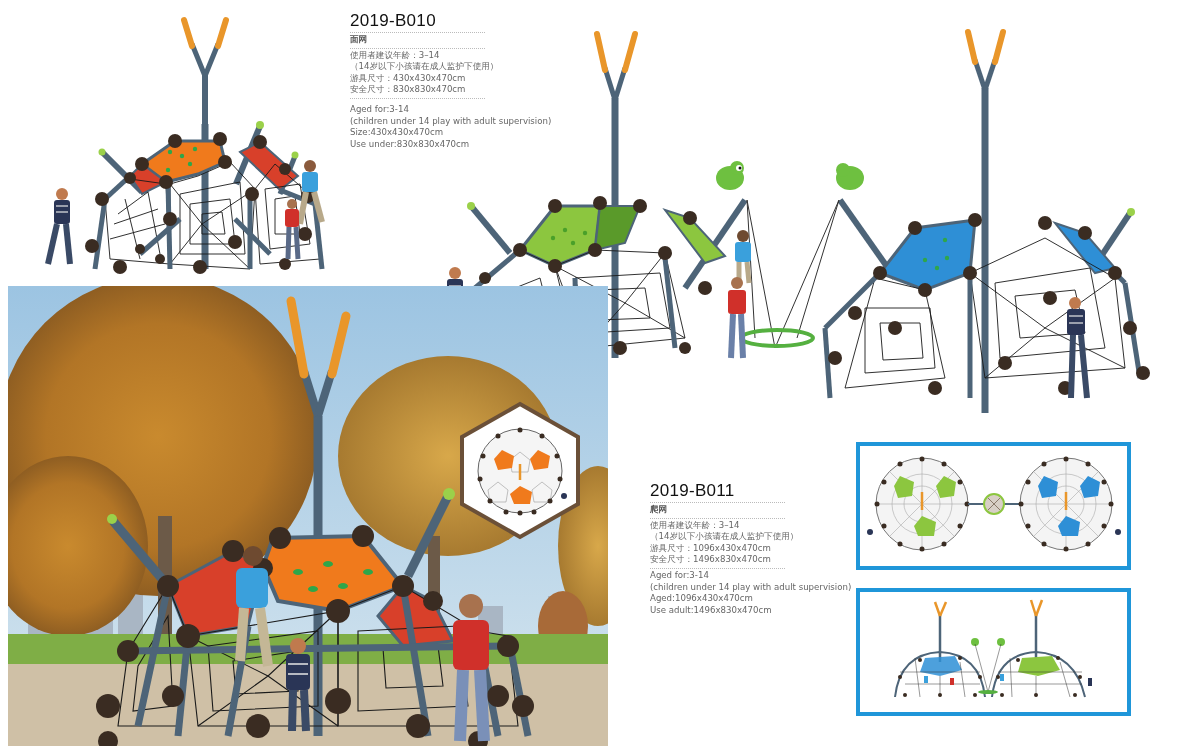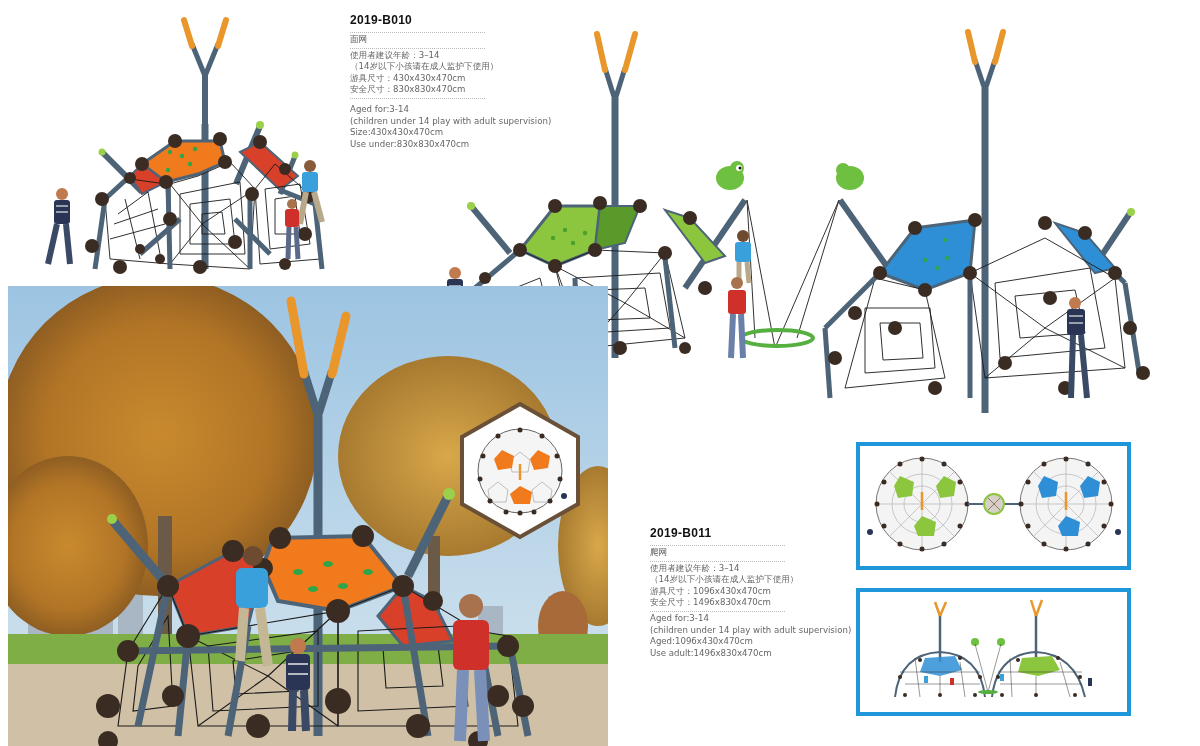--- a/index.html
+++ b/index.html
@@ -1,23 +1,23 @@
 <!DOCTYPE html>
 <html><head>
   <meta charset="utf-8">
   <style>
     * { box-sizing: border-box; margin: 0; padding: 0; }
     html, body { width: 1200px; height: 746px; overflow: hidden; background: #ffffff; }
     body { position: relative; font-family: "DejaVu Sans", sans-serif; color: #555; }
 
     .spec { position: absolute; width: 210px; }
-    .spec .model { font-family: "Liberation Sans", sans-serif; font-weight: bold; font-size: 12px; color: #111; letter-spacing: 0.3px; line-height: 19px; }
+    .spec .model { font-family: "Liberation Sans", sans-serif; font-weight: normal; font-size: 17px; color: #111; letter-spacing: 0.3px; line-height: 19px; }
     .spec .dotline { border-top: 1px dotted #bbb; margin: 2px 0 1px 0; width: 135px; }
     .spec .line { font-size: 8.6px; line-height: 11.6px; color: #666; white-space: nowrap; }
-    .spec .line.name { color: #555; }
+    .spec .line.name { color: #555; font-weight: bold; }
     .spec .gap { height: 4px; }
 
     .product-art { position: absolute; }
     .scene { position: absolute; left: 8px; top: 286px; width: 600px; height: 460px; overflow: hidden; }
 
     .plan-box { position: absolute; left: 856px; width: 275px; height: 128px; border: 4px solid #1f96d9; background: #fff; overflow: hidden; }
   </style>
 </head>
 <body>
 
@@ -423,21 +423,21 @@
           <circle cx="92" cy="97" r="2.5"></circle>
         <circle cx="48" cy="108" r="2.5"></circle>
           <circle cx="76" cy="108" r="2.5"></circle>
           <circle cx="62" cy="109" r="2.5"></circle>
       </g>
       <circle cx="106" cy="92" r="3" fill="#2a3556"></circle>
     </g>
   </svg>
 </div>
 
-<div class="spec" style="left:650px; top:481px;margin-top:43px;">
+<div class="spec" style="left:650px; top:481px;">
   <div class="model">2019-B011</div>
   <div class="dotline"></div>
   <div class="line name">爬网</div>
   <div class="dotline"></div>
   <div class="line">使用者建议年龄：3–14</div>
   <div class="line">（14岁以下小孩请在成人监护下使用）</div>
   <div class="line">游具尺寸：1096x430x470cm</div>
   <div class="line">安全尺寸：1496x830x470cm</div>
   <div class="dotline"></div>
   <div class="line">Aged  for:3-14</div>

